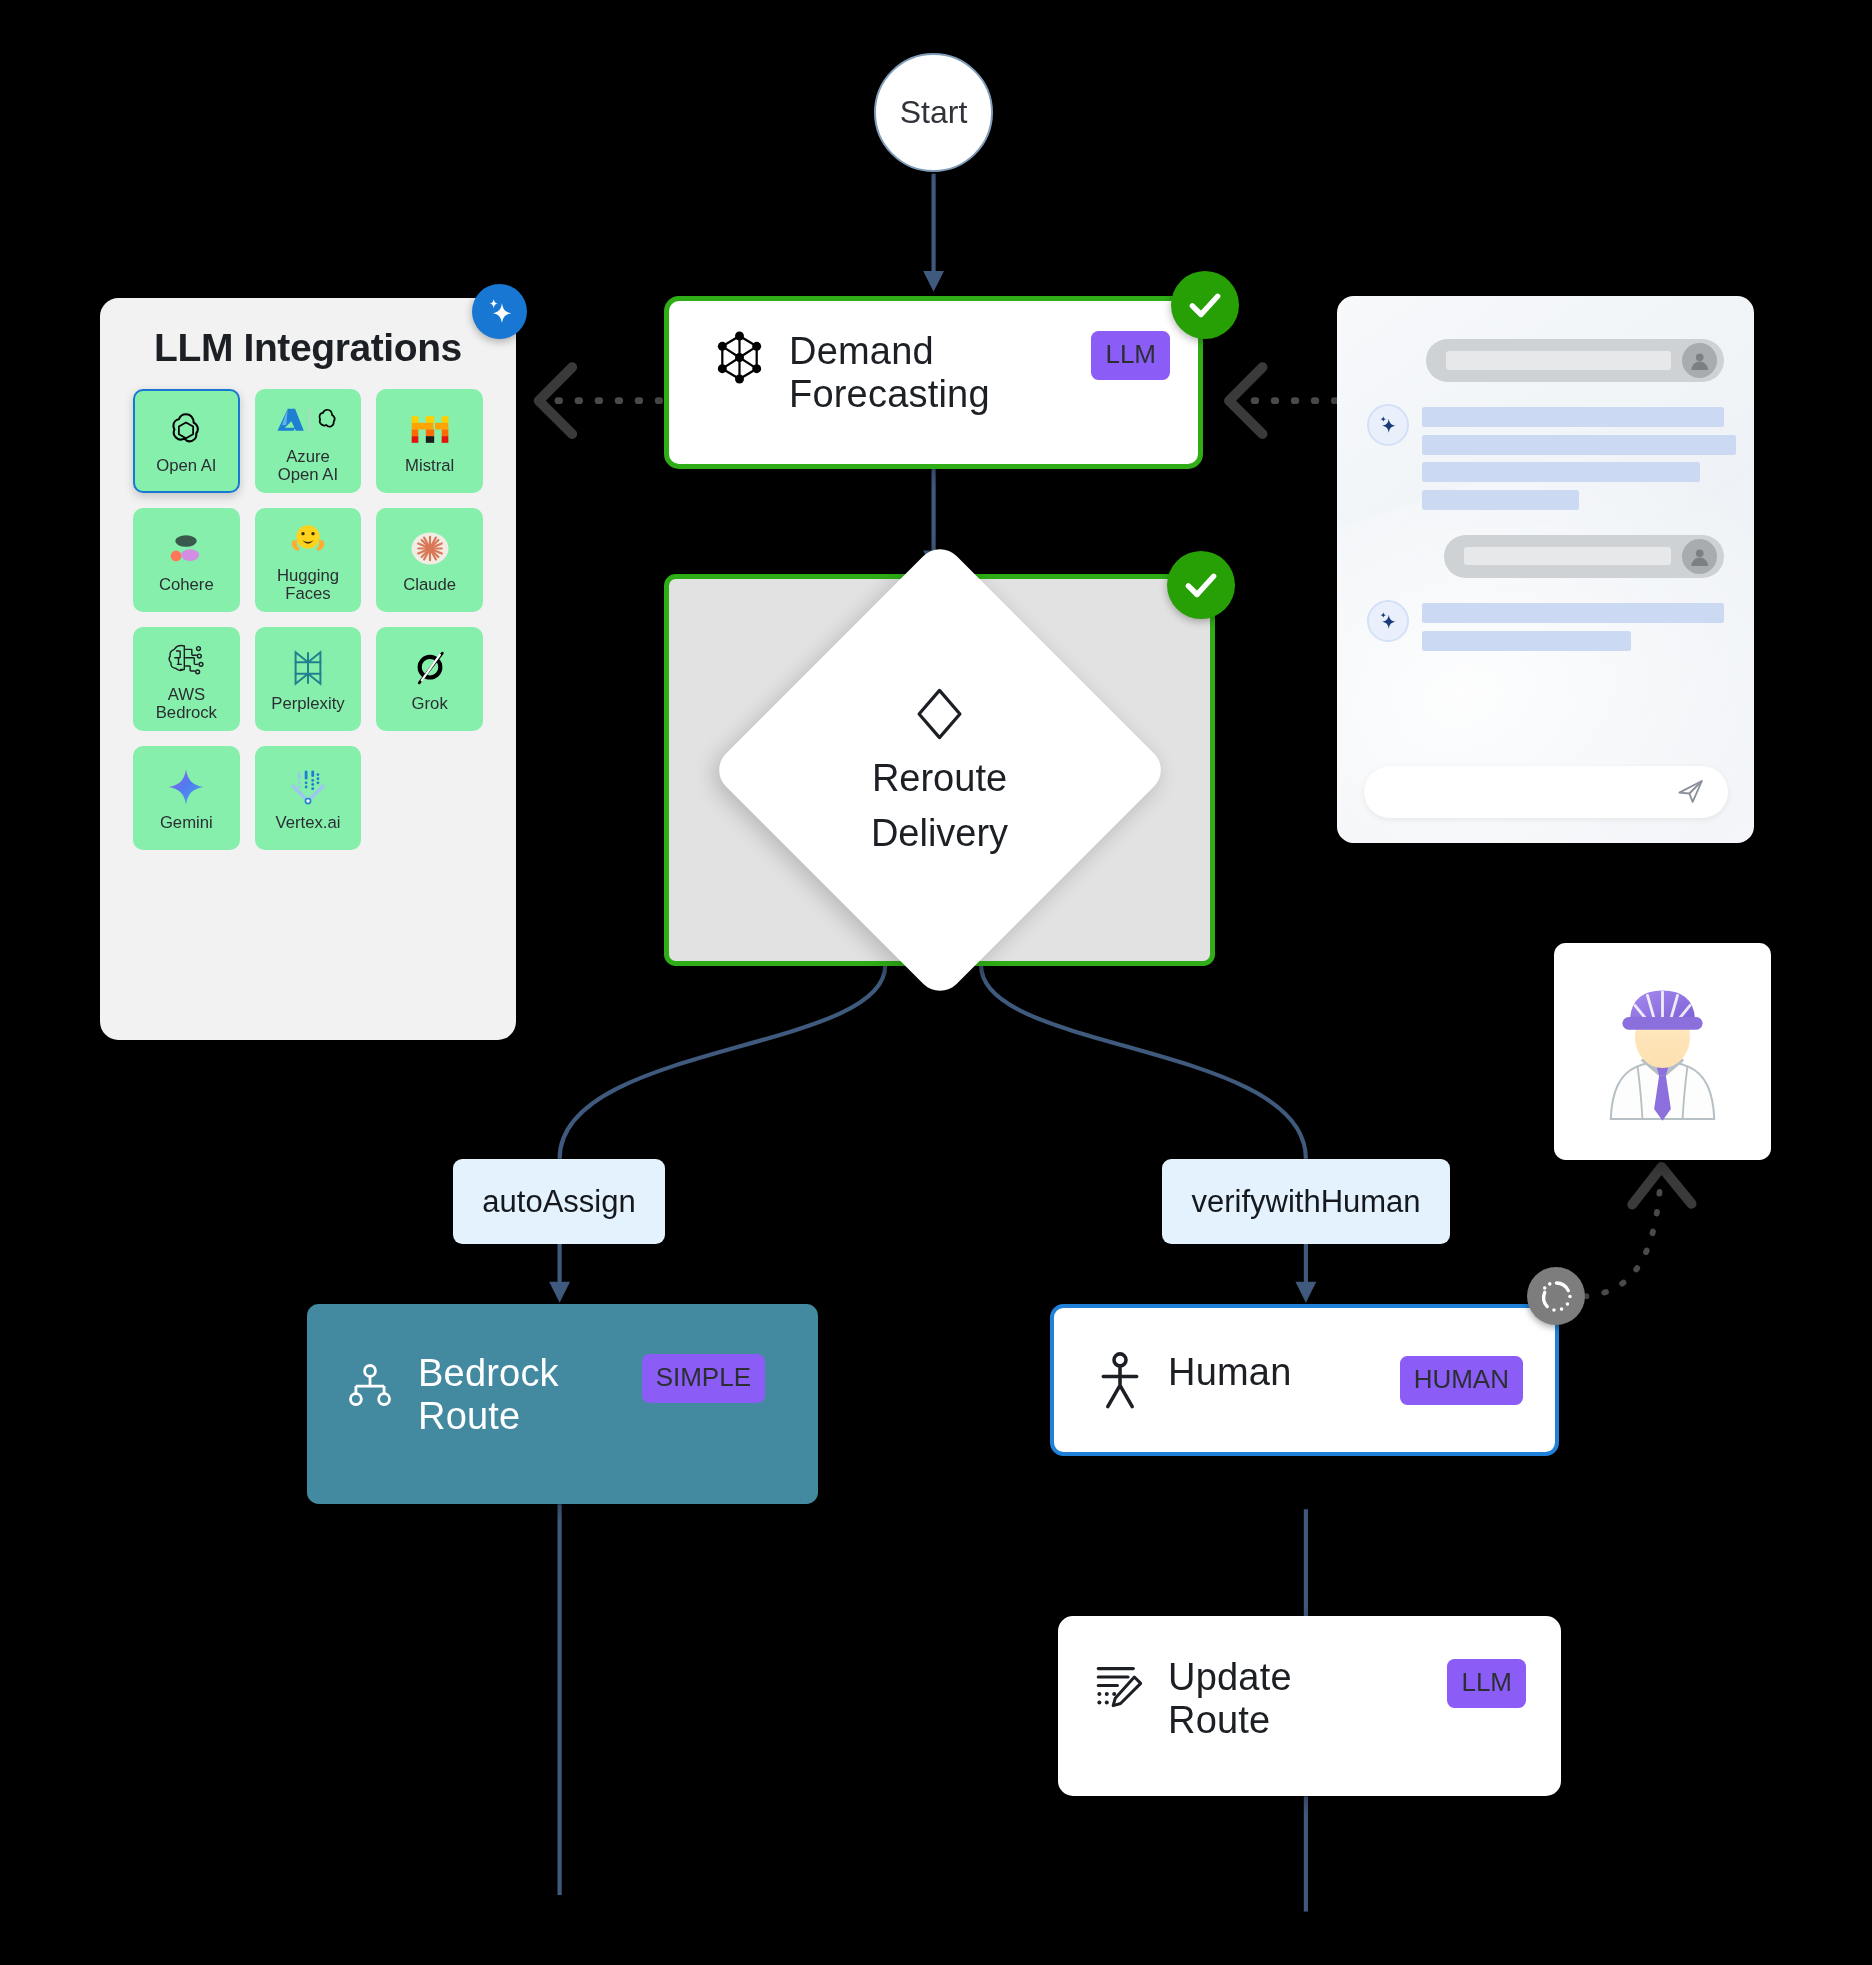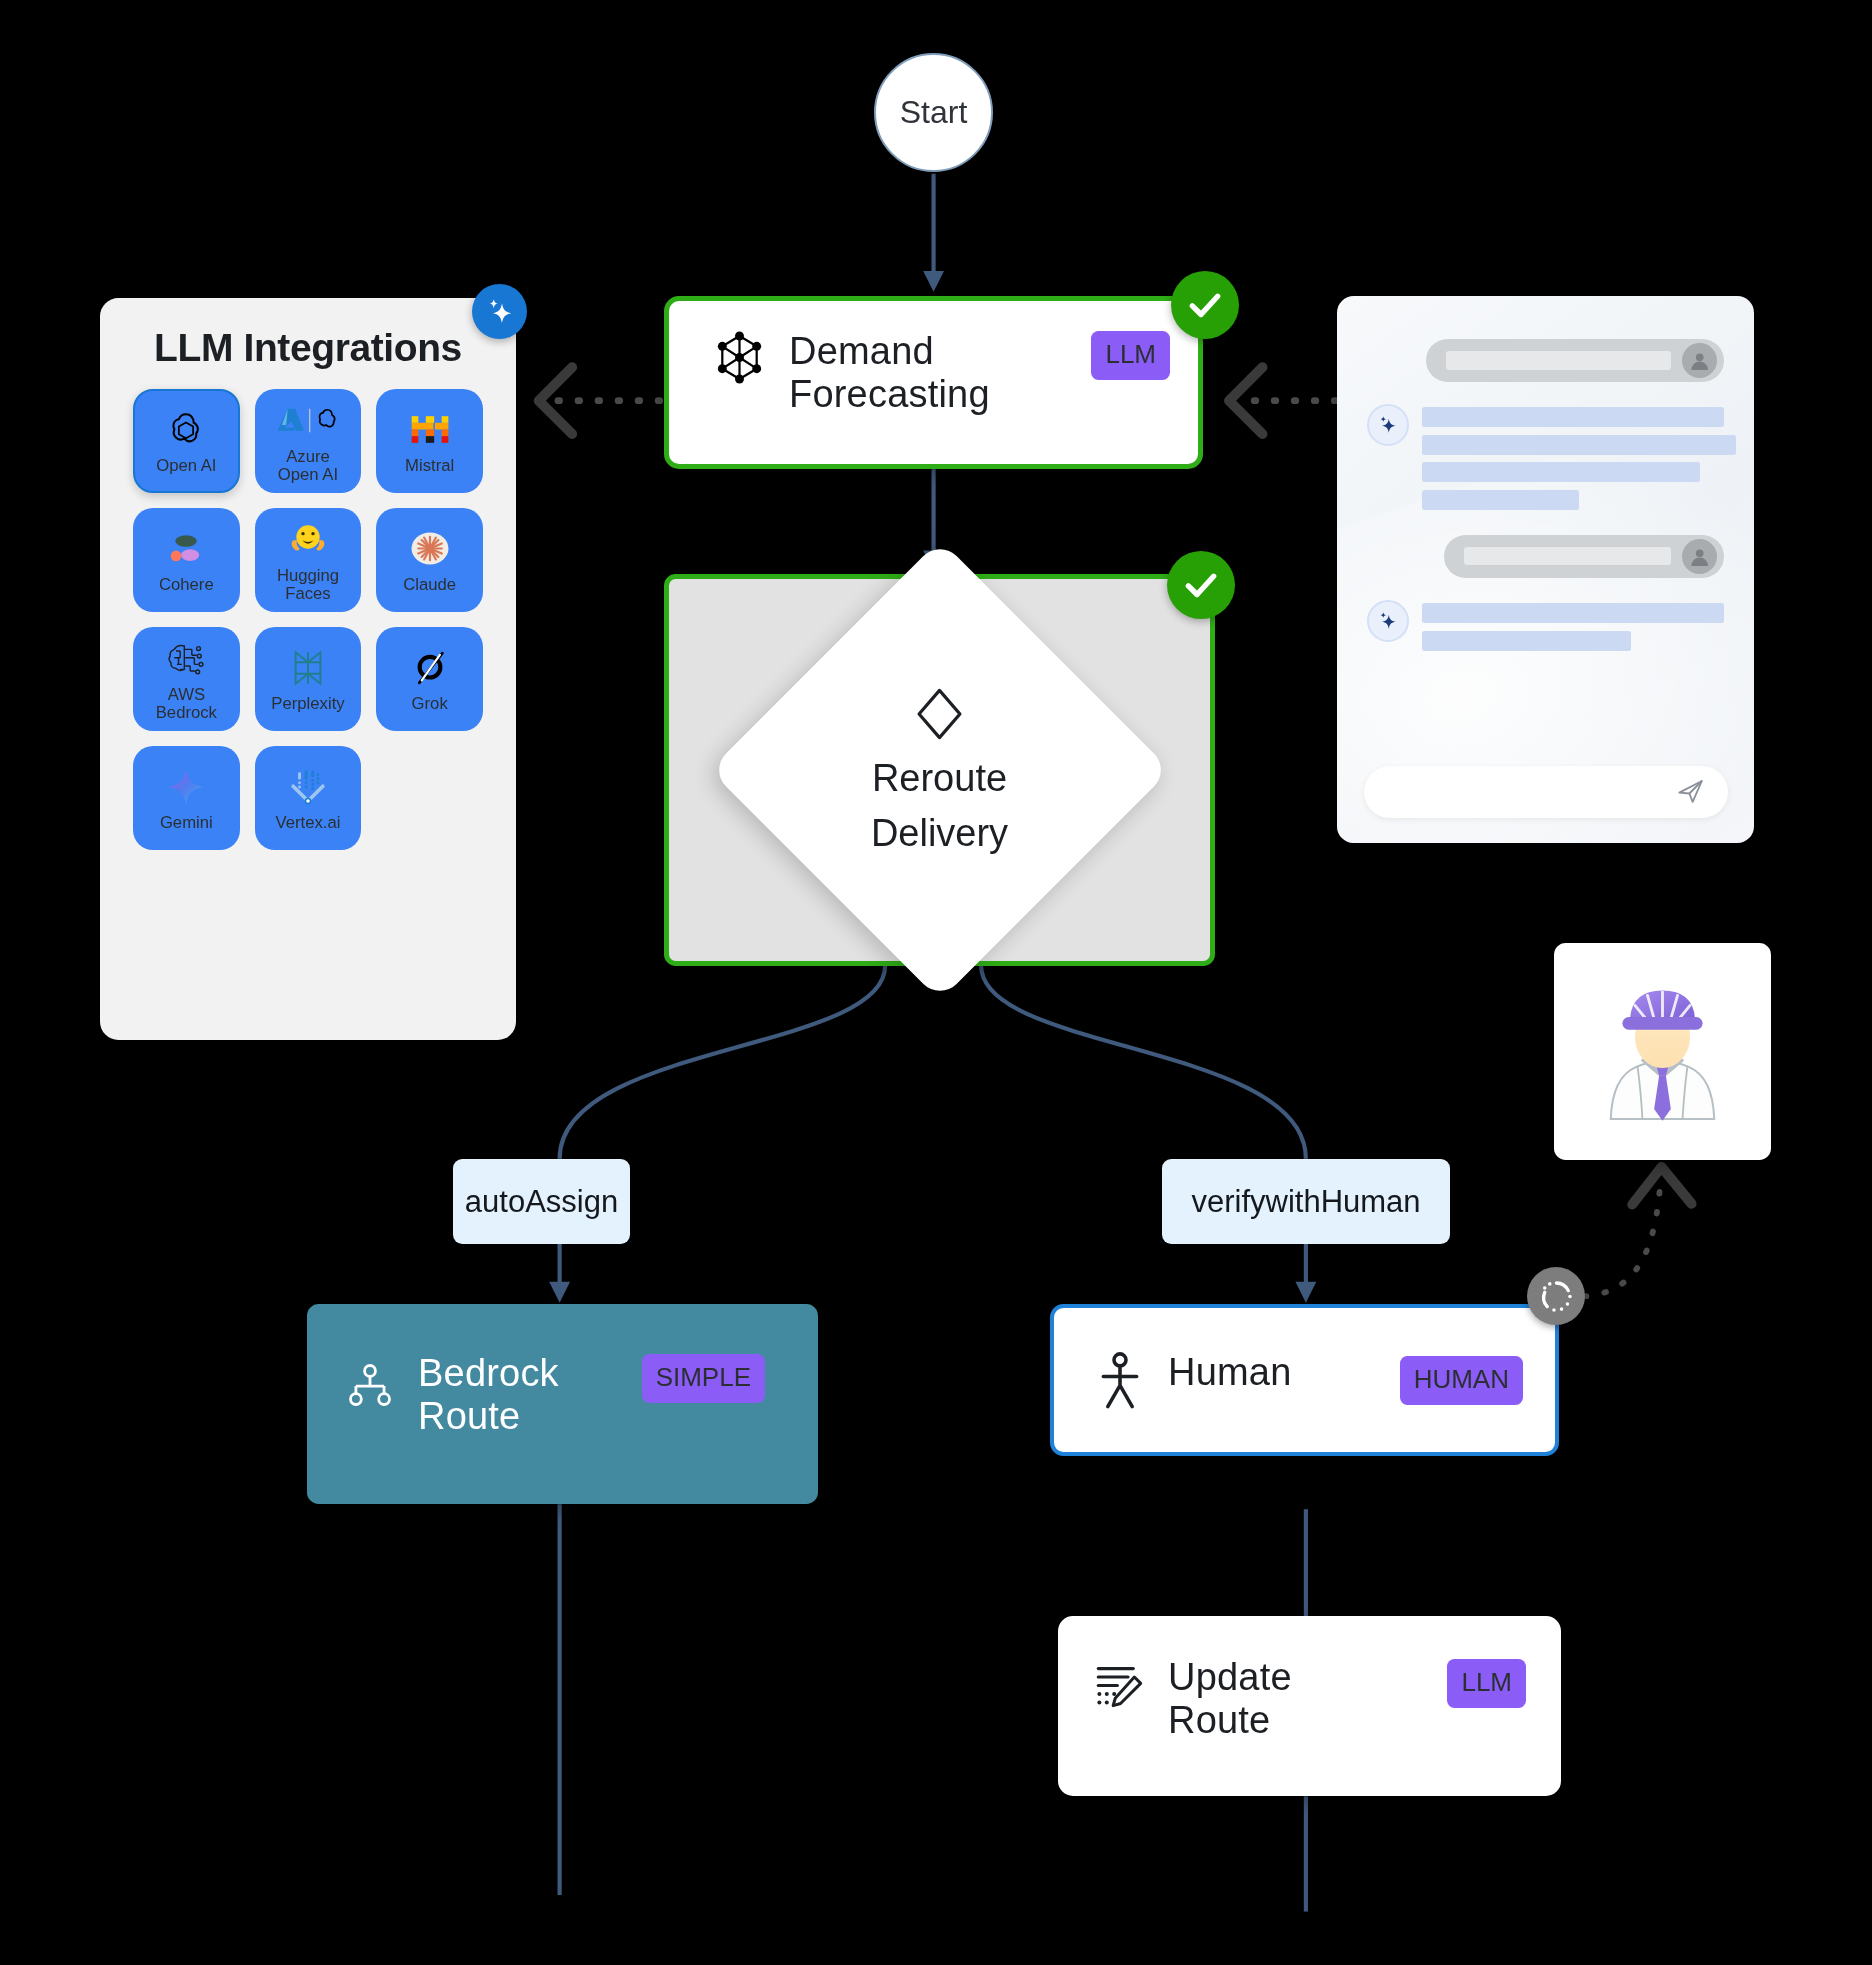--- a/index.html
+++ b/index.html
@@ -115,21 +115,21 @@
 
   
   .edge-label {
     position: absolute;
     background: #e3f2fd;
     border-radius: 9.2px;
     font-size: 31px; color: #15181c;
     display: flex; align-items: center; justify-content: center;
     height: 85px;
   }
-  #label-autoassign { left: 453px; top: 1159px; width: 177px; }
+  #label-autoassign { left: 453px; top: 1159px; width: 212px; }
   #label-verify     { left: 1162px; top: 1159px; width: 288px; }
 
   
   .check-badge {
     position: absolute; width: 68px; height: 68px;
     border-radius: 50%; background: #27a006;
     display: flex; align-items: center; justify-content: center;
     box-shadow: 0 2.5px 8.3px rgba(0,0,0,.3);
   }
   .check-badge svg { width: 38px; height: 38px; }
@@ -163,21 +163,21 @@
     width: 55px; height: 55px; border-radius: 50%;
     background: #1877d2;
     display: flex; align-items: center; justify-content: center;
     box-shadow: 0 2.5px 8.3px rgba(0,0,0,.3);
   }
   .llm-grid {
     display: grid; grid-template-columns: repeat(3, 1fr);
     gap: 15px;
   }
   .llm-card {
-    background: #3b82f6; border-radius: 20px;
+    background: #86efac; border-radius: 10px;
     height: 104px;
     display: flex; flex-direction: column;
     align-items: center; justify-content: center;
     gap: 3.3px;
     border: 0.8px solid transparent;
   }
   .llm-card.selected {
     border: 2.5px solid #1877d2;
     box-shadow: 0 3.3px 10px rgba(0,0,0,.18);
   }

